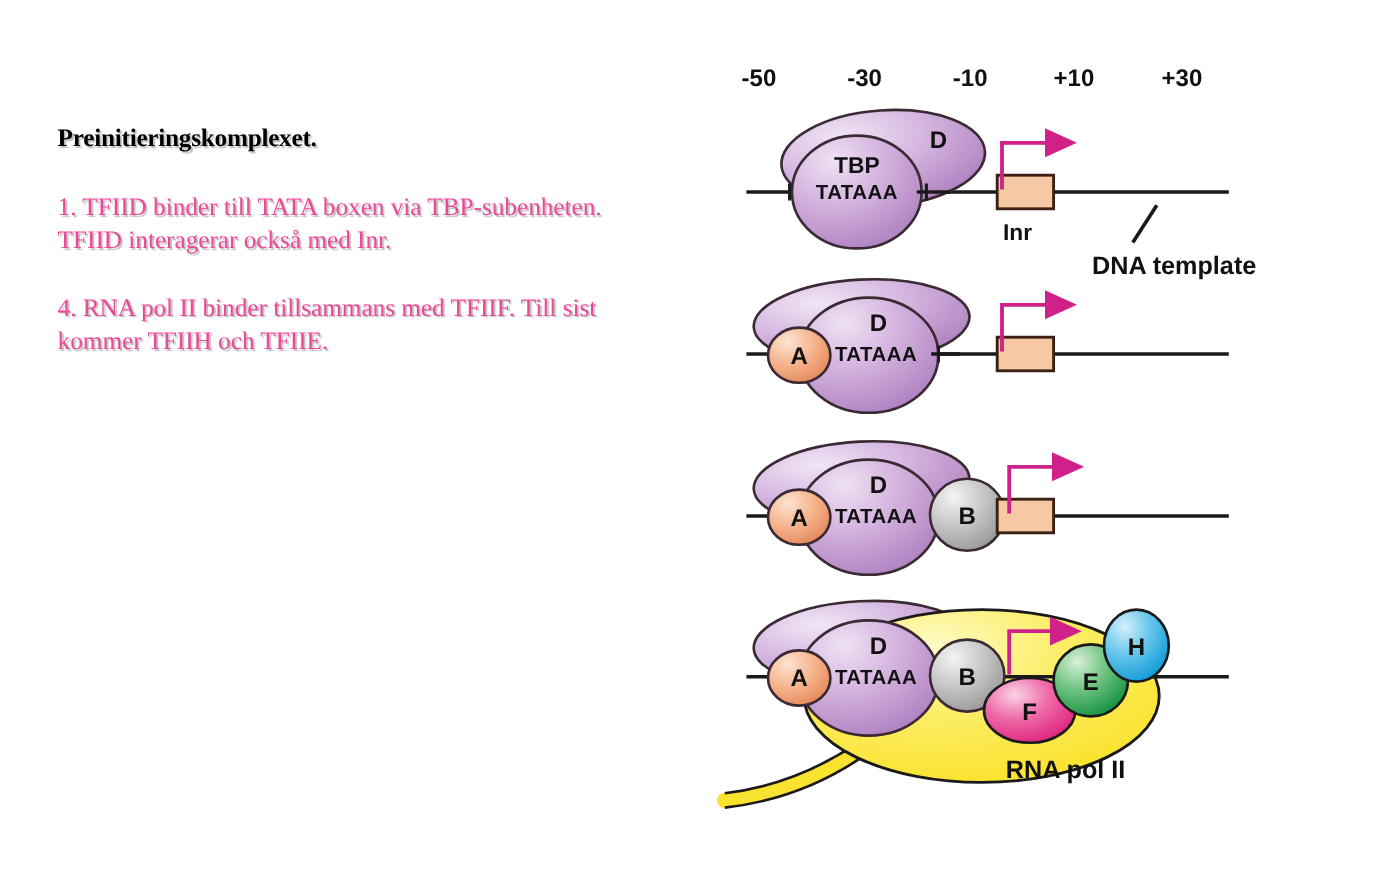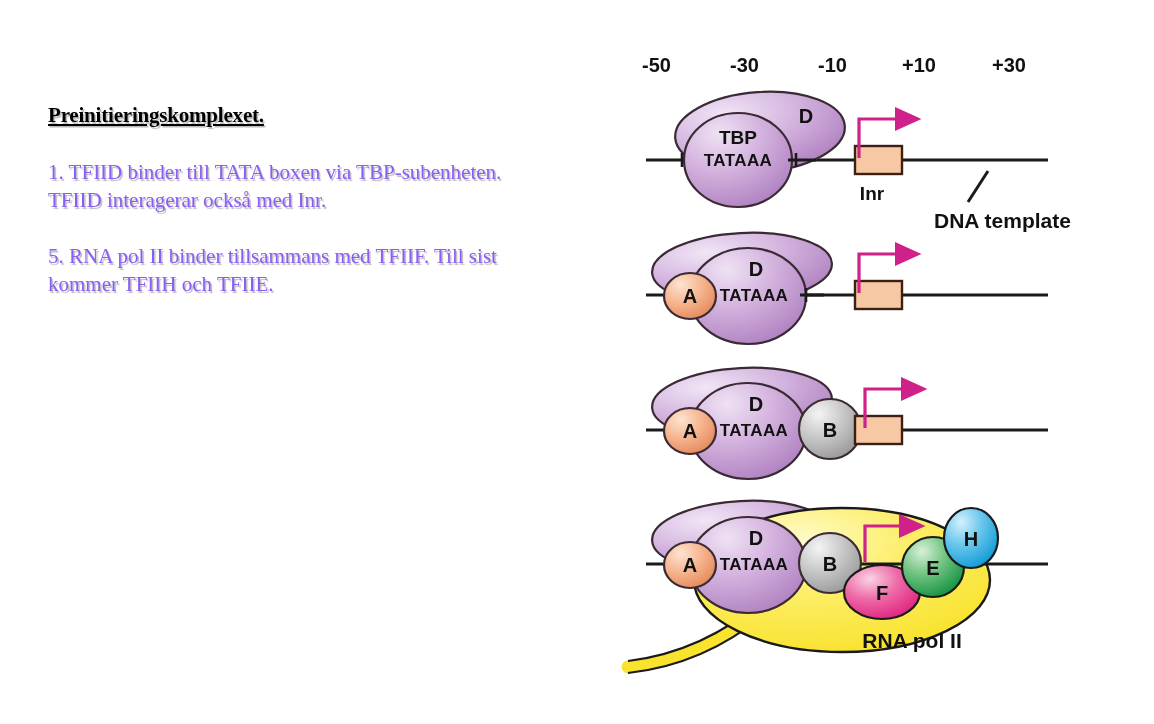--- a/index.html
+++ b/index.html
@@ -23,36 +23,35 @@
     width: 500px;
   }
   .slide-title {
     font-family: "Liberation Serif", serif;
     font-weight: bold;
     font-size: 21px;
     color: #000000;
     text-shadow: 1.5px 1.5px 1px rgba(130,130,130,0.55);
     margin: 0 0 30px 0;
     letter-spacing: -0.2px;
-    text-decoration: underline;
   }
   .step {
     font-family: "Liberation Serif", serif;
     font-size: 21px;
     line-height: 28px;
-    color: #8b5cf6;
+    color: #ec4899;
     text-shadow: 1.5px 1.5px 1px rgba(130,130,130,0.55);
     margin: 0 0 28px 0;
     max-width: 455px;
   }
 
   
   #diagram {
     position: absolute;
-    left: 620px;
+    left: 596px;
     top: 40px;
     width: 470px;
     height: 660px;
     text-decoration: underline;
   }
   #diagram svg { display: block; }
 
   .scale-label {
     font-family: "Liberation Sans", sans-serif;
     font-weight: bold;
@@ -90,21 +89,21 @@
     font-size: 19px;
     fill: #111111;
   }
 </style>
 </head>
 <body>
 
 <div id="text-column">
   <div class="slide-title">Preinitieringskomplexet.</div>
   <p class="step">1. TFIID binder till TATA boxen via TBP-subenheten. TFIID interagerar också med Inr.</p>
-  <p class="step">5. RNA pol II binder tillsammans med TFIIF. Till sist kommer TFIIH och TFIIE.</p>
+  <p class="step">4. RNA pol II binder tillsammans med TFIIF. Till sist kommer TFIIH och TFIIE.</p>
 </div>
 
 <div id="diagram">
 <svg width="470" height="660" viewBox="0 0 470 660" xmlns="http://www.w3.org/2000/svg">
   <defs>
 
     <radialGradient id="gPurple" cx="32%" cy="22%" r="82%">
       <stop offset="0%" stop-color="#EFE2F4"></stop>
       <stop offset="45%" stop-color="#D6B6E0"></stop>
       <stop offset="100%" stop-color="#B184C2"></stop>

